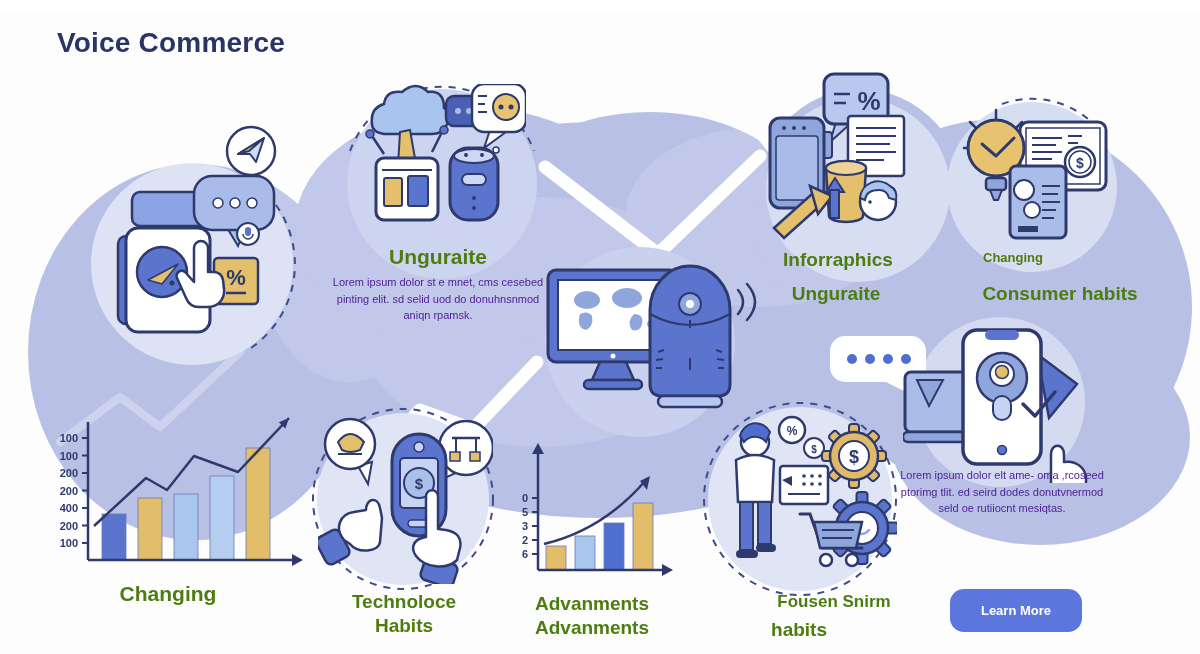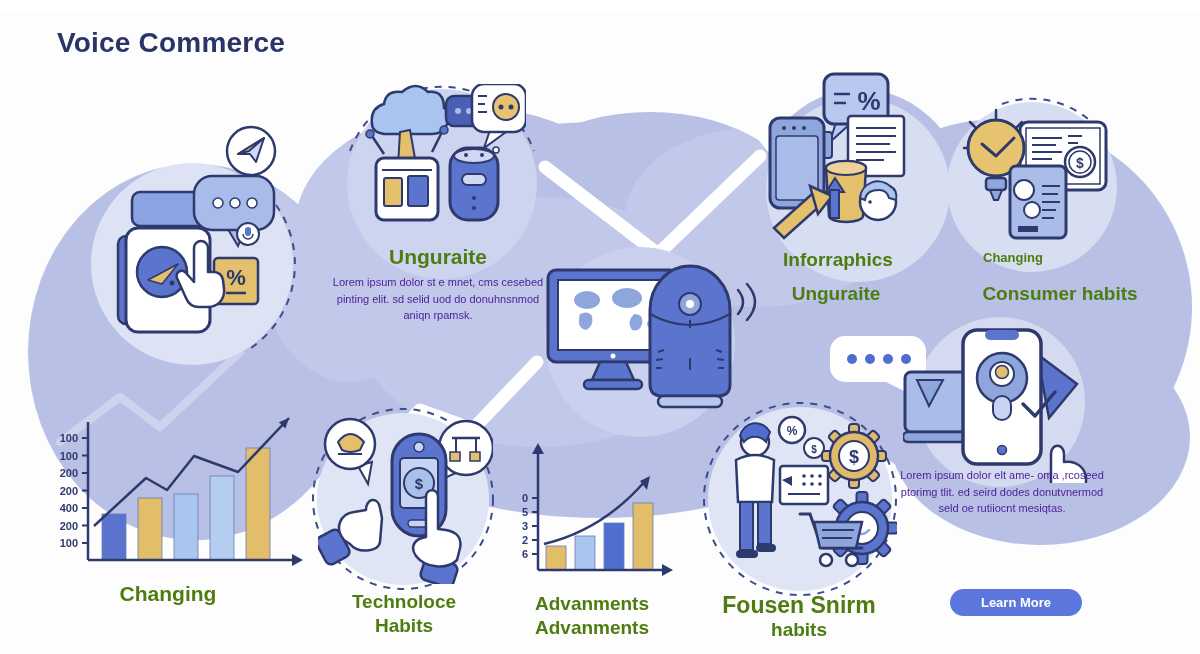--- a/index.html
+++ b/index.html
@@ -5,21 +5,21 @@
   html,body{margin:0;padding:0;background:#fff;}
   .scene{position:relative;width:1200px;height:654px;overflow:hidden;background:#fdfdfe;
          font-family:"Liberation Sans",sans-serif;margin-top:12px;}
   .abs{position:absolute;}
   .title{position:absolute;left:57px;top:14px;color:#2b3467;font-weight:bold;
          font-size:28px;line-height:1.18;letter-spacing:.2px;}
   .lbl{position:absolute;transform:translateX(-50%);color:#4d7c0f;font-weight:bold;
        white-space:nowrap;text-align:right;}
   .para{position:absolute;transform:translateX(-50%);color:#4c1d95;font-size:11px;
         line-height:1.5;text-align:center;}
-  .btn{position:absolute;left:950px;top:577px;width:132px;height:27px;border:none;
+  .btn{position:absolute;left:950px;top:577px;width:132px;height:43px;border:none;
        border-radius:14px;background:#5b76dc;color:#fff;font-size:13px;font-weight:bold;
        font-family:inherit;cursor:pointer;}
   .chart{position:absolute;}
   svg text{font-family:"Liberation Sans",sans-serif;}
 </style>
 </head>
 <body>
 
 <div class="scene">
 
@@ -360,21 +360,21 @@
       <circle cx="92" cy="66" r="1.8"></circle>
         <circle cx="100" cy="66" r="1.8"></circle>
         <circle cx="108" cy="66" r="1.8"></circle>
       <circle cx="92" cy="74" r="1.8"></circle>
         <circle cx="100" cy="74" r="1.8"></circle>
         <circle cx="108" cy="74" r="1.8"></circle>
     </g>
     <line x1="76" y1="84" x2="108" y2="84" stroke="#2e3a6e" stroke-width="2"></line>
     <polygon points="70,70 80,66 80,76" fill="#2e3a6e"></polygon>
   </svg>
-  <div class="lbl" style="left:799px;top:580px;font-size:23px">Fousen Snirm</div>
+  <div class="lbl" style="left:834px;top:580px;font-size:17px">Fousen Snirm</div>
   <div class="lbl" style="left:799px;top:607px;font-size:19px">habits</div>
 
   <svg class="abs" style="left:826px;top:318px" width="120" height="75" viewBox="0 0 120 75">
     <polygon points="74,48 96,70 56,50" fill="#fff"></polygon>
     <rect x="4" y="6" width="96" height="46" rx="15" fill="#fff"></rect>
     <circle cx="26" cy="29" r="5" fill="#4f6fd0"></circle>
       <circle cx="44" cy="29" r="5" fill="#4f6fd0"></circle>
     <circle cx="62" cy="29" r="5" fill="#4f6fd0"></circle>
       <circle cx="80" cy="29" r="5" fill="#4f6fd0"></circle>
   </svg>

